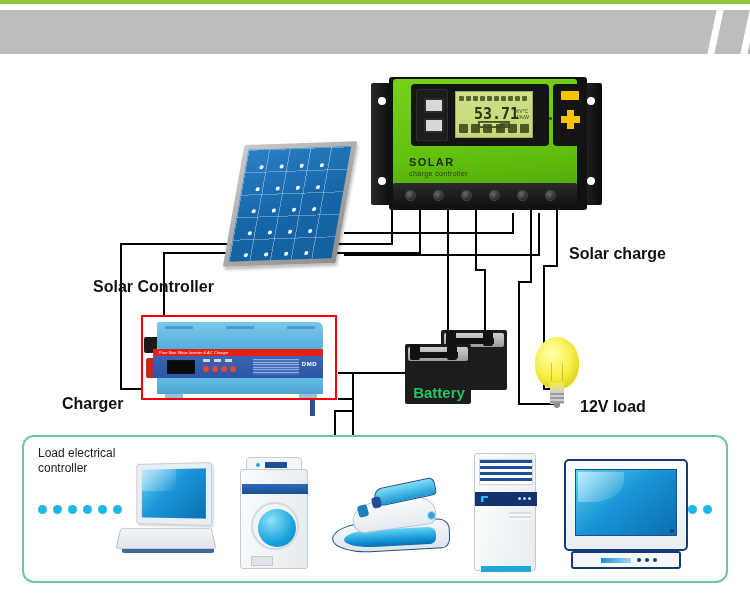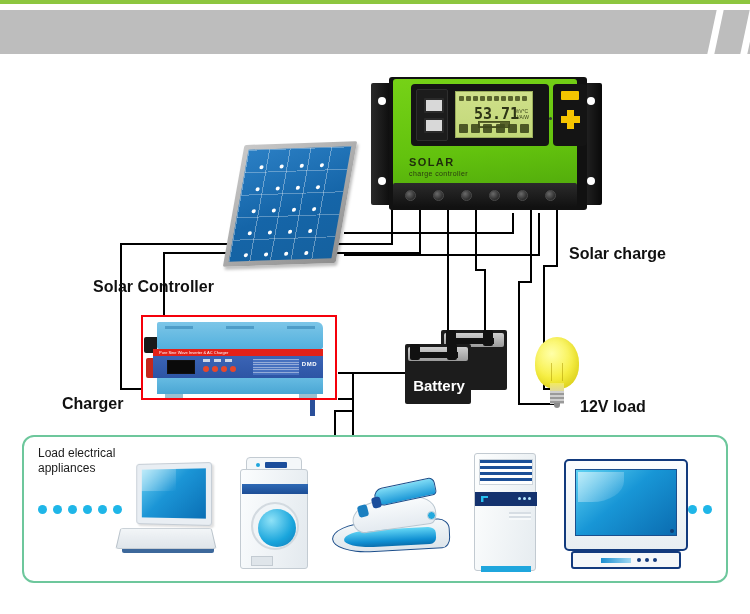--- a/index.html
+++ b/index.html
@@ -274,22 +274,22 @@
     background: #1c1c1c; border-radius: 2px;
   }
   .bat .top {
     position: absolute; left: 3px; top: 3px; width: 60px; height: 14px;
     background: linear-gradient(180deg,#cfcfcf,#9a9a9a);
     border-radius: 2px;
   }
   .bat-back { left: 36px; top: 0px; }
   .bat-front { left: 0px; top: 14px; }
   .bat-label {
-    position: absolute; left: 2px; top: 33px; width: 64px;
-    text-align: center; font-size: 15px; font-weight: bold; color: #ffffff;
+    position: absolute; left: 2px; top: 40px; width: 64px;
+    text-align: center; font-size: 15px; font-weight: bold; color: #22c55e;
   }
   .bat-term {
     position: absolute; width: 10px; height: 16px; background: #111; border-radius: 2px;
   }
   .bat-link { position: absolute; height: 6px; background: #111; }
 
   
   #bulb-group { position: absolute; left: 533px; top: 337px; width: 48px; height: 76px; }
   .bulb-glass {
     position: absolute; left: 2px; top: 0; width: 44px; height: 52px;
@@ -705,21 +705,21 @@
     <div class="bulb-tip"></div>
   </div>
 
   <div class="diagram-label" style="left:93px; top:262px;margin-top:16px;">Solar Controller</div>
   <div class="diagram-label" style="left:569px; top:245px;">Solar charge</div>
   <div class="diagram-label" style="left:62px; top:395px;">Charger</div>
   <div class="diagram-label" style="left:580px; top:398px;">12V load</div>
 
   <div id="appliance-panel">
     <div class="panel-label">Load electrical
-appliances</div>
+controller</div>
 
     <div class="dot-row dots-left">
       <i></i>
         <i></i>
         <i></i>
         <i></i>
         <i></i>
         <i></i>
     </div>
     <div class="dot-row dots-right">

